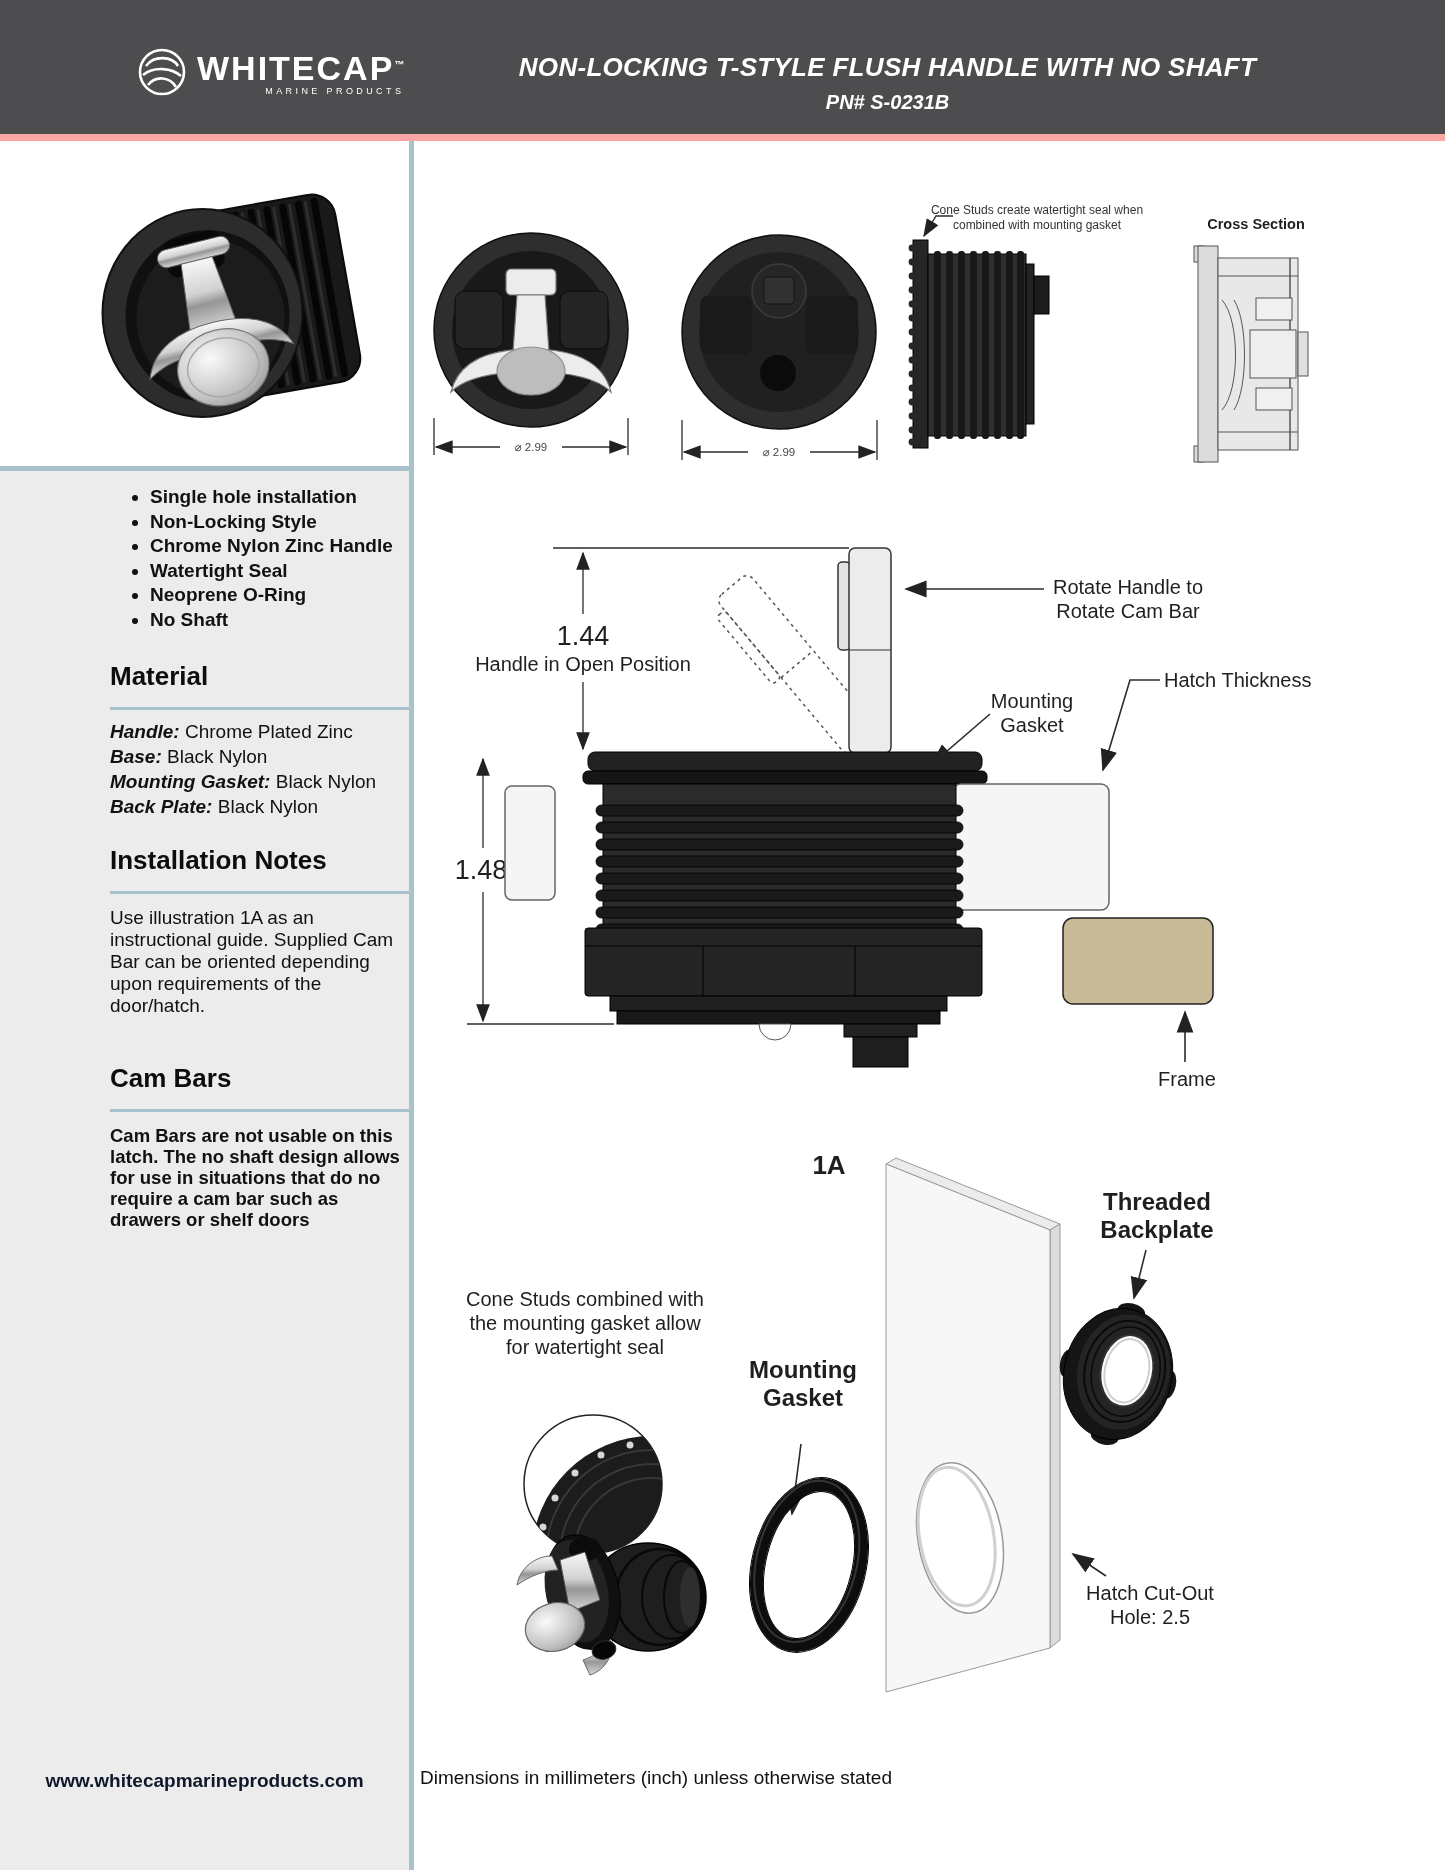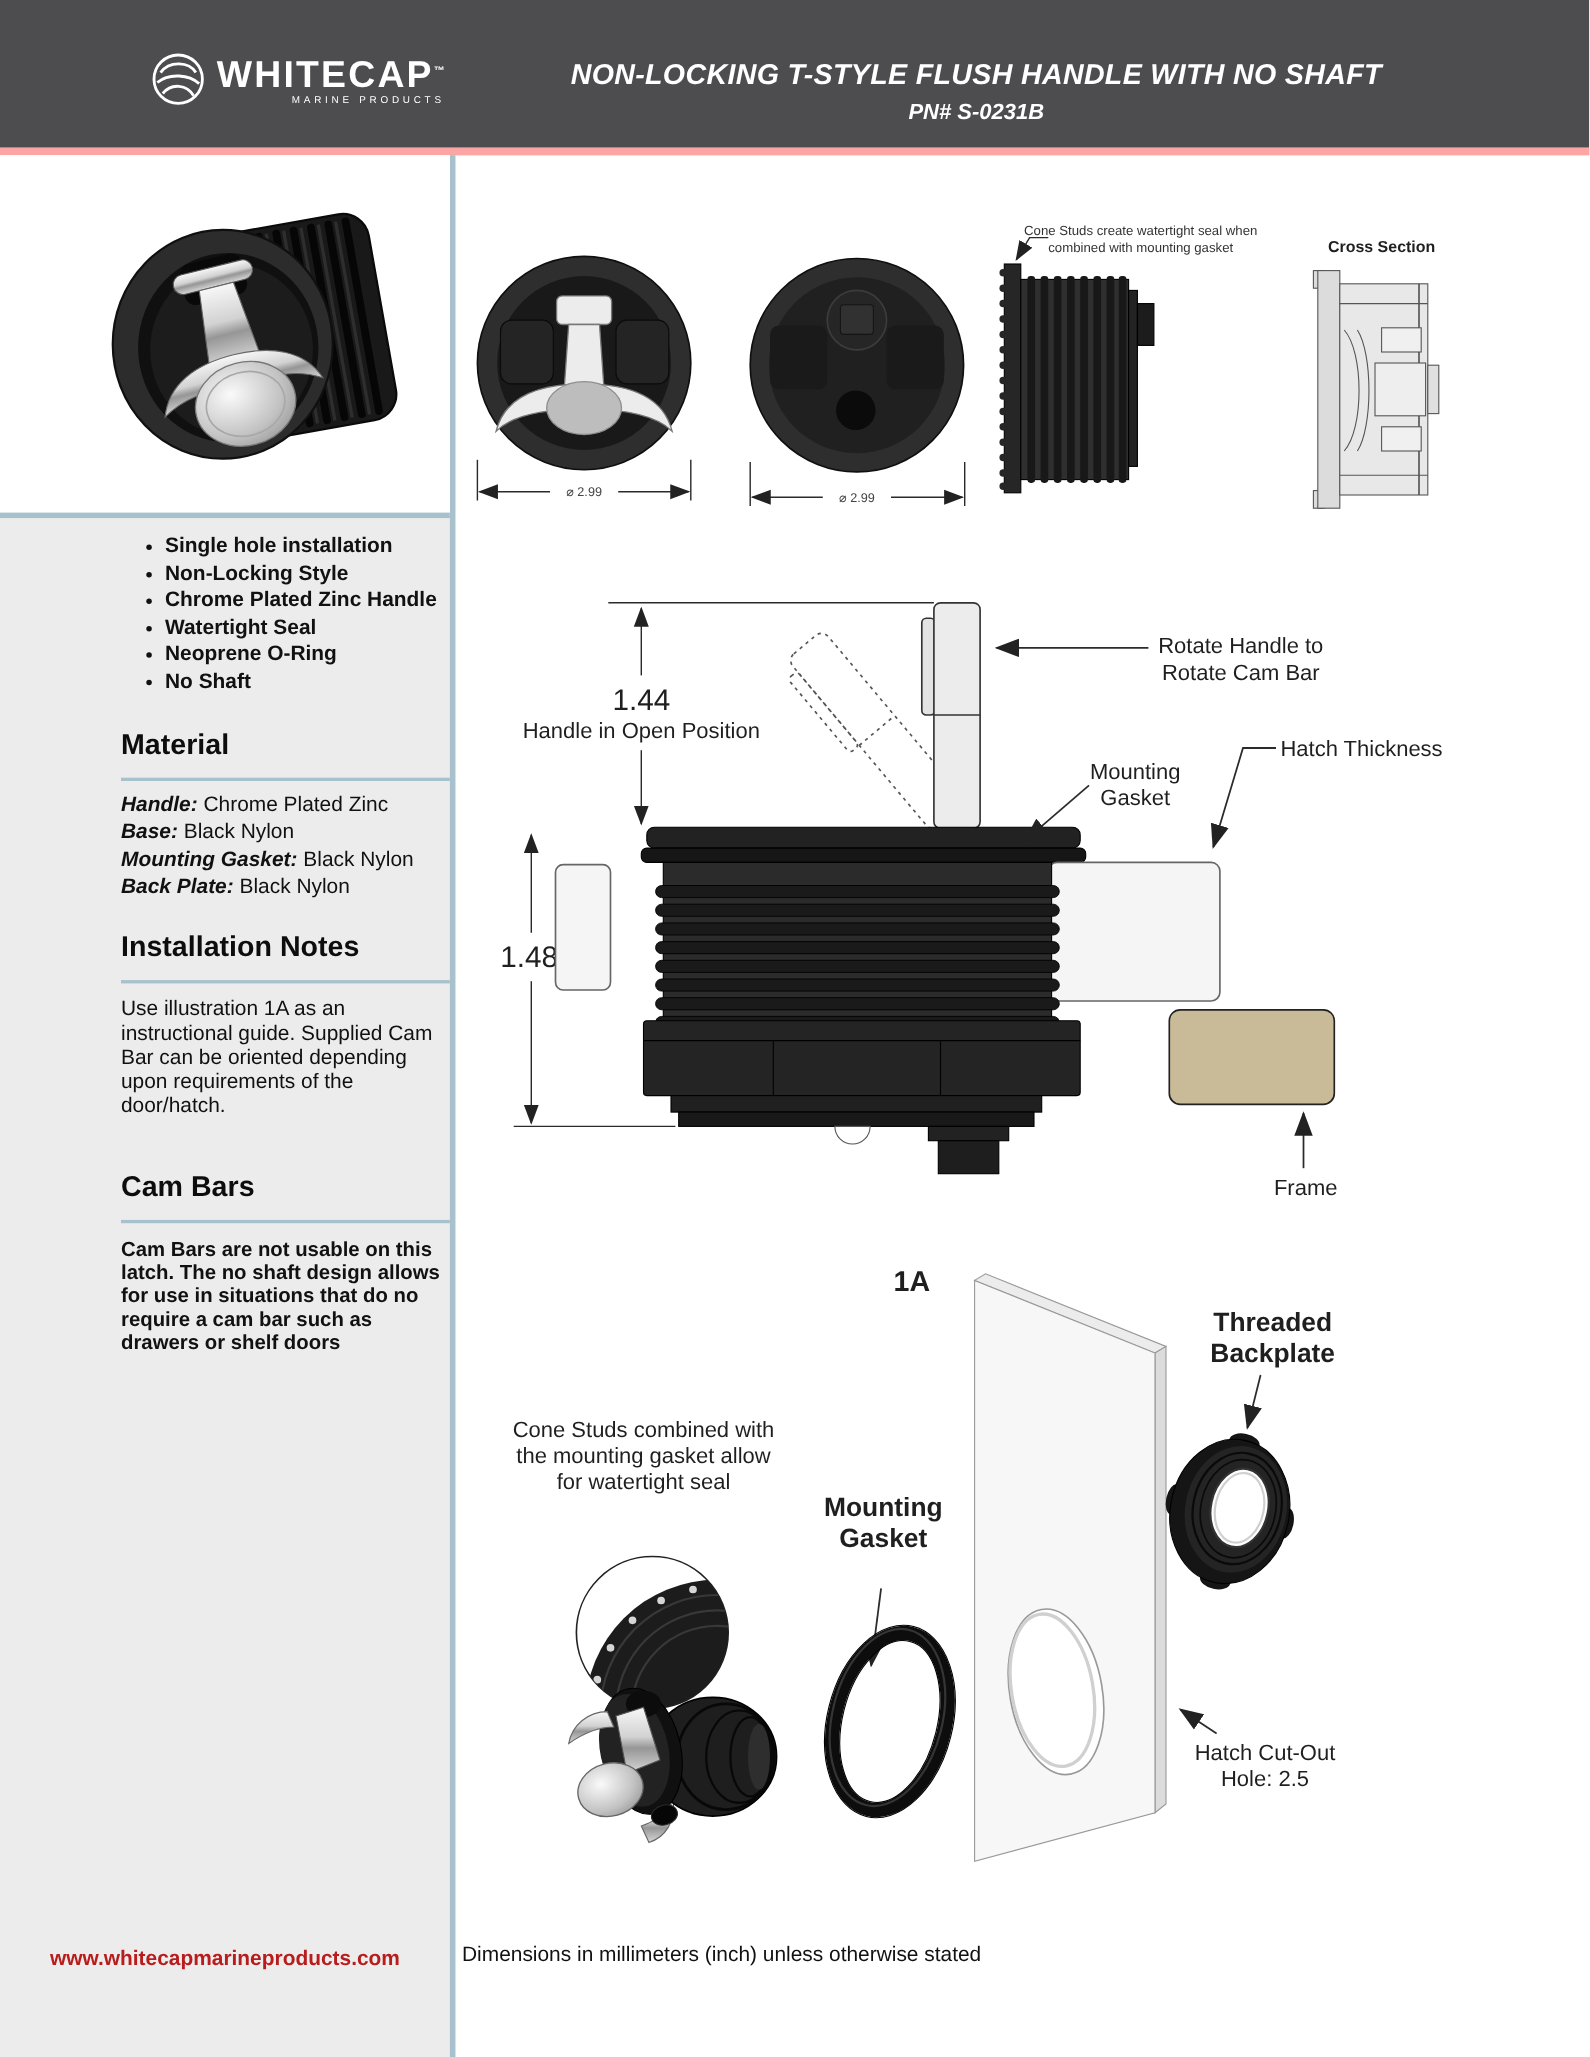--- a/index.html
+++ b/index.html
@@ -30,21 +30,21 @@
   .side-sec{margin:30px 0 0 110px;}
   .side-sec h2{font-size:26px;margin:0;padding-bottom:15px;border-bottom:3.5px solid #a7c1cd;
                color:#0d0d0d;font-weight:bold;}
   .mat-rows{margin-top:9px;font-size:19px;line-height:25px;}
   .b{font-weight:bold;font-style:italic;}
   .side-sec p{margin:13px 8px 0 0;font-size:19px;line-height:22px;}
   .side-sec.install{margin-top:26px;}
   .side-sec.cam{margin-top:46px;}
   .side-sec.cam p{font-weight:bold;font-size:18.5px;line-height:21px;}
   .website{position:absolute;top:1629px;left:0;width:100%;text-align:center;
-           font-weight:bold;font-size:19px;color:#b91c1c;}
+           font-weight:bold;font-size:19px;color:#0f172a;}
 
   
   .svg-top{position:absolute;left:420px;top:160px;}
   .svg-mid{position:absolute;left:380px;top:450px;}
   .svg-exp{position:absolute;left:430px;top:1130px;}
   .dim-note{position:absolute;left:420px;top:1767px;width:600px;text-align:left;
             font-size:19px;color:#111;}
 
   svg text{fill:#1f1f1f;font-family:"Liberation Sans",sans-serif;}
   .dln{stroke:#2b2b2b;stroke-width:1.3;fill:none;}
@@ -132,21 +132,21 @@
           <ellipse cx="206" cy="228" rx="36" ry="29" fill="none" stroke="#a8a8a8" stroke-width="1.5"></ellipse>
         </g>
       </svg>
     </div>
 
     <div class="side-body">
       <ul class="features">
 
       <li class="feature">Single hole installation</li>
           <li class="feature">Non-Locking Style</li>
-          <li class="feature">Chrome Plated Zinc Handle</li>
+          <li class="feature">Chrome Nylon Zinc Handle</li>
           <li class="feature">Watertight Seal</li>
           <li class="feature">Neoprene O-Ring</li>
           <li class="feature">No Shaft</li>
         </ul>
 
       <section class="side-sec">
         <h2>Material</h2>
         <div class="mat-rows">
 
         <div class="mat-row"><span class="b">Handle:</span> <span>Chrome Plated Zinc</span></div>

